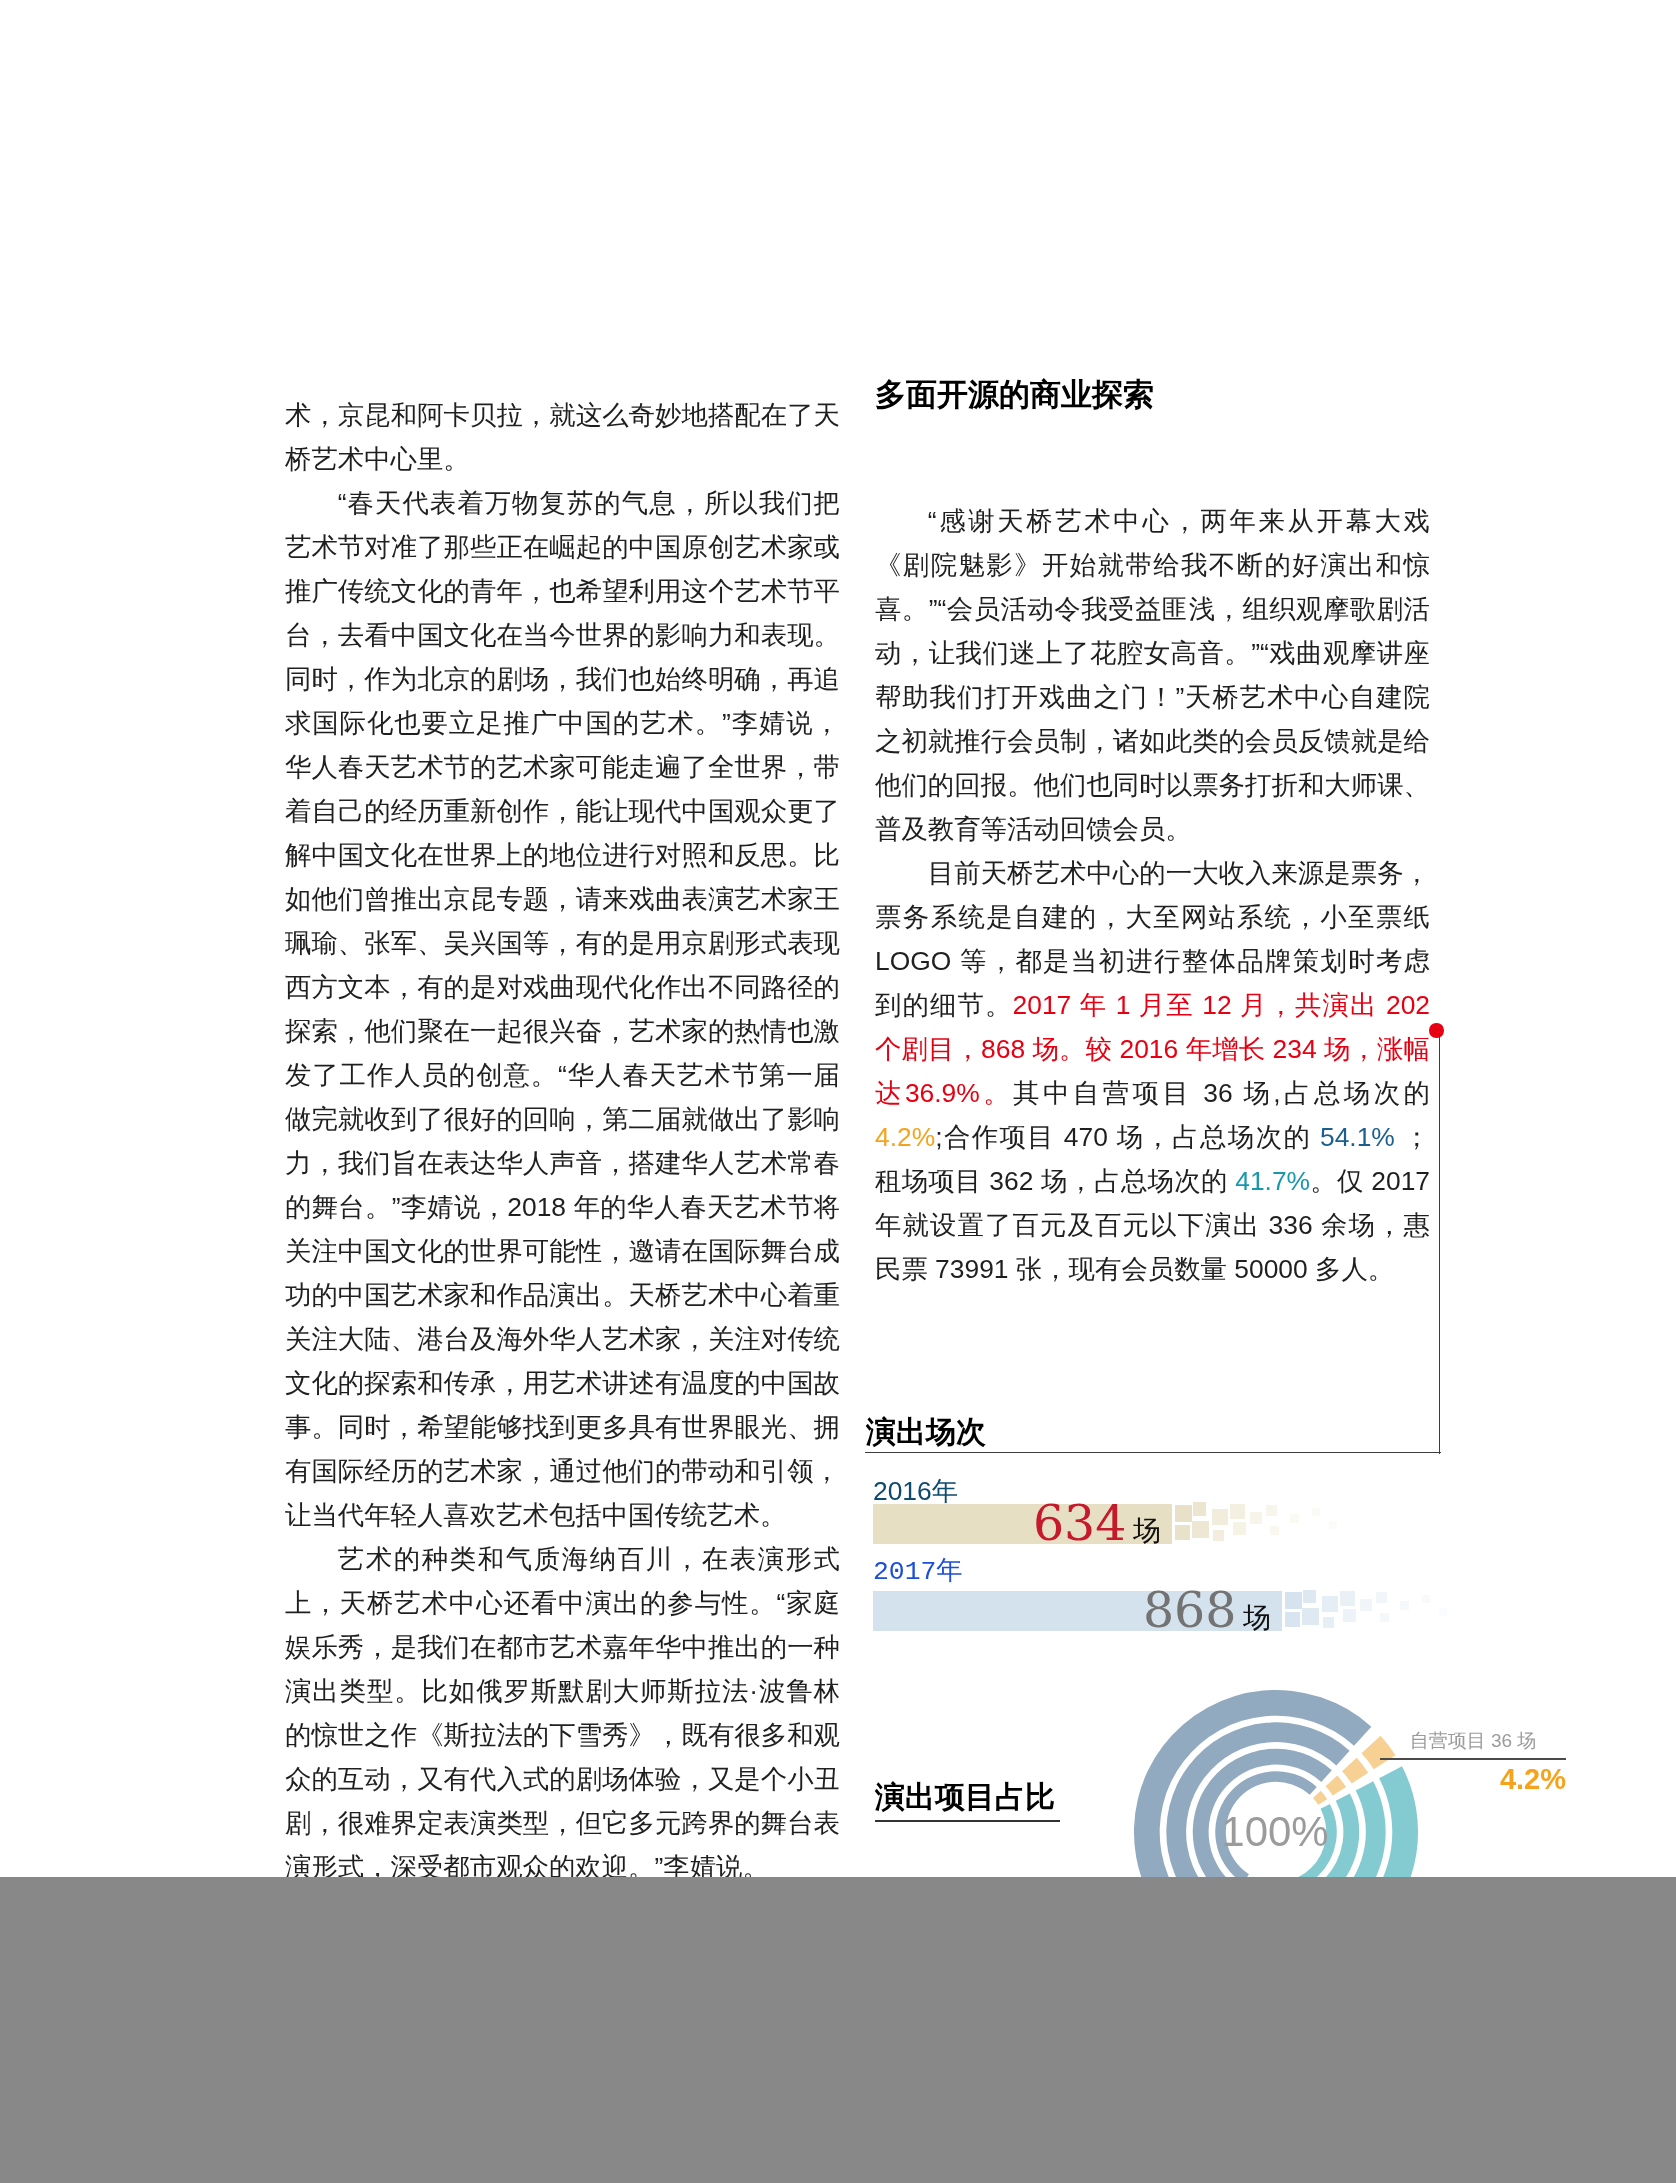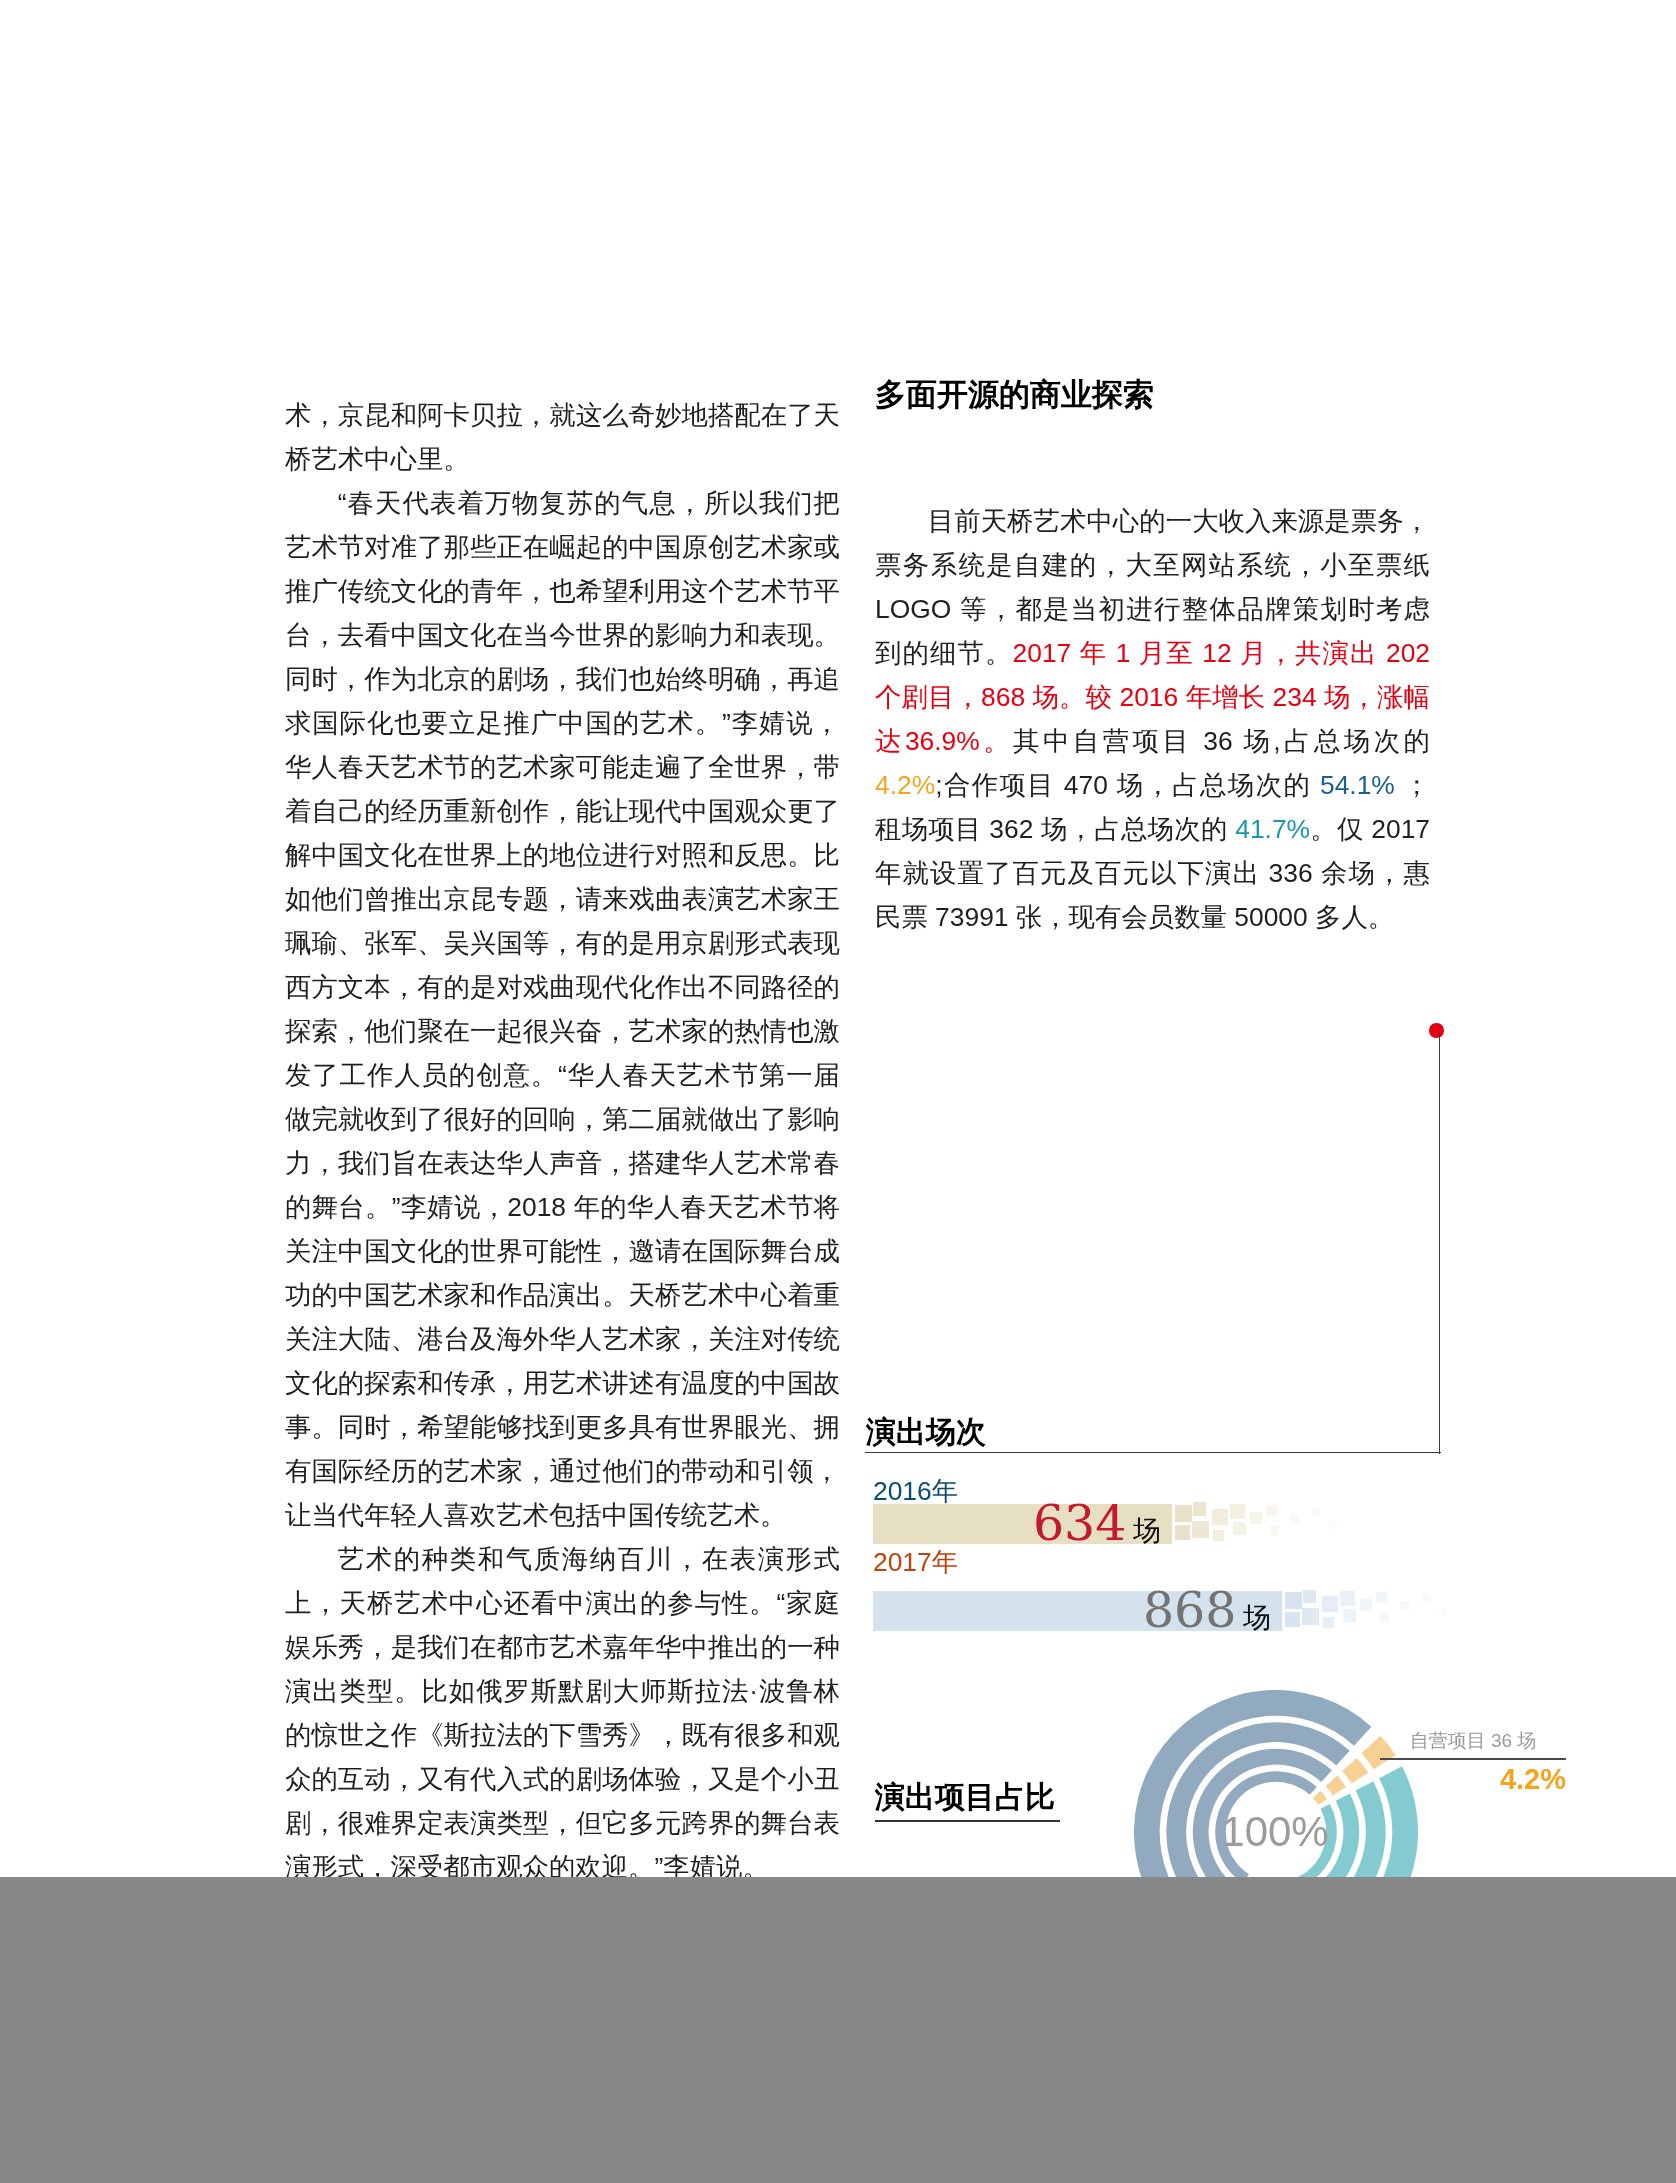--- a/index.html
+++ b/index.html
@@ -65,20 +65,21 @@
 <div class="page">
 
   <div class="textcol col-left">
       <p><span>术，京昆和阿卡贝拉，就这么奇妙地搭配在了天桥艺术中心里。</span></p>
       <p class="indent"><span>“春天代表着万物复苏的气息，所以我们把艺术节对准了那些正在崛起的中国原创艺术家或推广传统文化的青年，也希望利用这个艺术节平台，去看中国文化在当今世界的影响力和表现。同时，作为北京的剧场，我们也始终明确，再追求国际化也要立足推广中国的艺术。”李婧说，华人春天艺术节的艺术家可能走遍了全世界，带着自己的经历重新创作，能让现代中国观众更了解中国文化在世界上的地位进行对照和反思。比如他们曾推出京昆专题，请来戏曲表演艺术家王珮瑜、张军、吴兴国等，有的是用京剧形式表现西方文本，有的是对戏曲现代化作出不同路径的探索，他们聚在一起很兴奋，艺术家的热情也激发了工作人员的创意。“华人春天艺术节第一届做完就收到了很好的回响，第二届就做出了影响力，我们旨在表达华人声音，搭建华人艺术常春的舞台。”李婧说，2018 年的华人春天艺术节将关注中国文化的世界可能性，邀请在国际舞台成功的中国艺术家和作品演出。天桥艺术中心着重关注大陆、港台及海外华人艺术家，关注对传统文化的探索和传承，用艺术讲述有温度的中国故事。同时，希望能够找到更多具有世界眼光、拥有国际经历的艺术家，通过他们的带动和引领，让当代年轻人喜欢艺术包括中国传统艺术。</span></p>
       <p class="indent"><span>艺术的种类和气质海纳百川，在表演形式上，天桥艺术中心还看中演出的参与性。“家庭娱乐秀，是我们在都市艺术嘉年华中推出的一种演出类型。比如俄罗斯默剧大师斯拉法·波鲁林的惊世之作《斯拉法的下雪秀》，既有很多和观众的互动，又有代入式的剧场体验，又是个小丑剧，很难界定表演类型，但它多元跨界的舞台表演形式，深受都市观众的欢迎。”李婧说。</span></p>
     </div>
 
   <h2 class="section-heading">多面开源的商业探索</h2>
   <div class="textcol col-right">
+      <p class="indent"><span>“感谢天桥艺术中心，两年来从开幕大戏《剧院魅影》开始就带给我不断的好演出和惊喜。”“会员活动令我受益匪浅，组织观摩歌剧活动，让我们迷上了花腔女高音。”“戏曲观摩讲座帮助我们打开戏曲之门！”天桥艺术中心自建院之初就推行会员制，诸如此类的会员反馈就是给他们的回报。他们也同时以票务打折和大师课、普及教育等活动回馈会员。</span></p>
       <p class="indent"><span>目前天桥艺术中心的一大收入来源是票务，票务系统是自建的，大至网站系统，小至票纸 LOGO 等，都是当初进行整体品牌策划时考虑到的细节。</span><span style="color: rgb(230, 0, 18);">2017 年 1 月至 12 月，共演出 202 个剧目，868 场。较 2016 年增长 234 场，涨幅达36.9%。</span><span>其中自营项目 36 场,占总场次的 </span><span style="color: rgb(245, 163, 29);">4.2%</span><span>;合作项目 470 场，占总场次的 </span><span style="color: rgb(26, 95, 142);">54.1%</span><span> ；租场项目 362 场，占总场次的 </span><span style="color: rgb(24, 152, 172);">41.7%</span><span>。仅 2017 年就设置了百元及百元以下演出 336 余场，惠民票 73991 张，现有会员数量 50000 多人。</span></p>
     </div>
 
   <div class="callout-dot" style="background: rgb(230, 0, 18);"></div>
   <div class="callout-vline" style="background: rgb(60, 60, 60);"></div>
   <div class="callout-hline" style="background: rgb(60, 60, 60);"></div>
 
   <h3 class="chart-title" id="bar-title">演出场次</h3>
   <div id="bar-chart">
       <div class="bar-row-label" style="top: 0px; color: #0c4a6e;">2016年</div>
@@ -93,21 +94,21 @@
       <div class="dz" style="left: 339px; top: 31px; width: 16px; height: 16px; background: rgb(231, 223, 196); opacity: 0.6;"></div>
       <div class="dz" style="left: 340px; top: 52px; width: 10.6px; height: 10.6px; background: rgb(231, 223, 196); opacity: 0.55;"></div>
       <div class="dz" style="left: 357px; top: 26px; width: 14.5px; height: 14.5px; background: rgb(231, 223, 196); opacity: 0.5;"></div>
       <div class="dz" style="left: 360px; top: 44px; width: 13.2px; height: 13.2px; background: rgb(231, 223, 196); opacity: 0.42;"></div>
       <div class="dz" style="left: 377px; top: 34px; width: 12px; height: 12px; background: rgb(231, 223, 196); opacity: 0.35;"></div>
       <div class="dz" style="left: 393px; top: 27px; width: 10.6px; height: 10.6px; background: rgb(231, 223, 196); opacity: 0.3;"></div>
       <div class="dz" style="left: 397px; top: 48px; width: 9.2px; height: 9.2px; background: rgb(231, 223, 196); opacity: 0.25;"></div>
       <div class="dz" style="left: 417px; top: 36px; width: 9.2px; height: 9.2px; background: rgb(231, 223, 196); opacity: 0.2;"></div>
       <div class="dz" style="left: 439px; top: 30px; width: 8px; height: 8px; background: rgb(231, 223, 196); opacity: 0.16;"></div>
       <div class="dz" style="left: 456px; top: 43px; width: 8px; height: 8px; background: rgb(231, 223, 196); opacity: 0.12;"></div>
-      <div class="bar-row-label" style="top: 71px; color: #c2410c;">2017年</div>
+      <div class="bar-row-label" style="top: 81px; color: #1d4ed8; font-family: Liberation Mono, monospace;">2017年</div>
       <div class="bar-rect" style="top: 113px; width: 409px; background: rgb(212, 226, 238);">
         <span class="bar-value" style="color: #737373;">868</span>
         <span class="bar-unit">场</span>
       </div>
       <div class="dz" style="left: 412px; top: 114px; width: 17px; height: 17px; background: rgb(212, 226, 238); opacity: 0.95;"></div>
       <div class="dz" style="left: 412px; top: 134px; width: 14.5px; height: 14.5px; background: rgb(212, 226, 238); opacity: 0.9;"></div>
       <div class="dz" style="left: 430px; top: 112px; width: 13.2px; height: 13.2px; background: rgb(212, 226, 238); opacity: 0.8;"></div>
       <div class="dz" style="left: 429px; top: 130px; width: 17px; height: 17px; background: rgb(212, 226, 238); opacity: 0.75;"></div>
       <div class="dz" style="left: 449px; top: 118px; width: 16px; height: 16px; background: rgb(212, 226, 238); opacity: 0.6;"></div>
       <div class="dz" style="left: 450px; top: 139px; width: 10.6px; height: 10.6px; background: rgb(212, 226, 238); opacity: 0.55;"></div>

